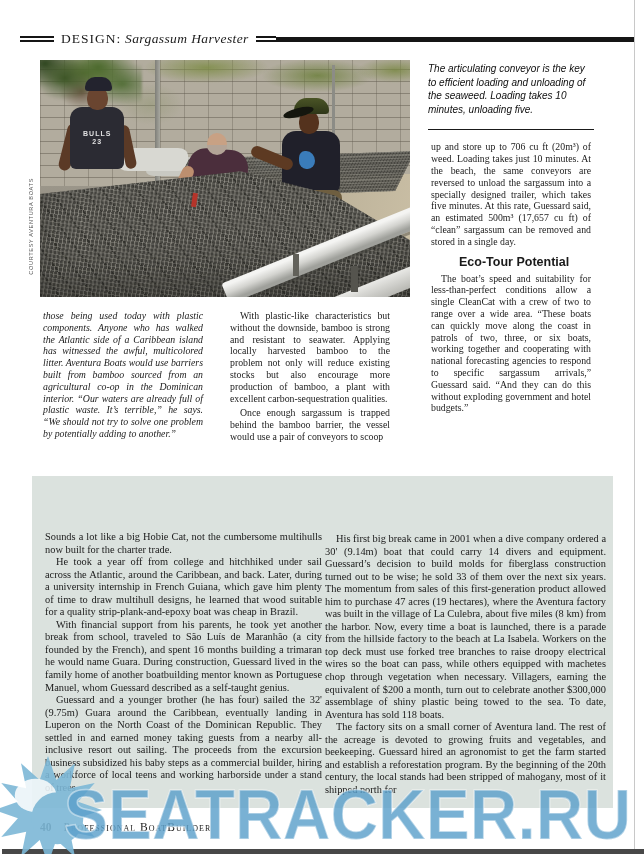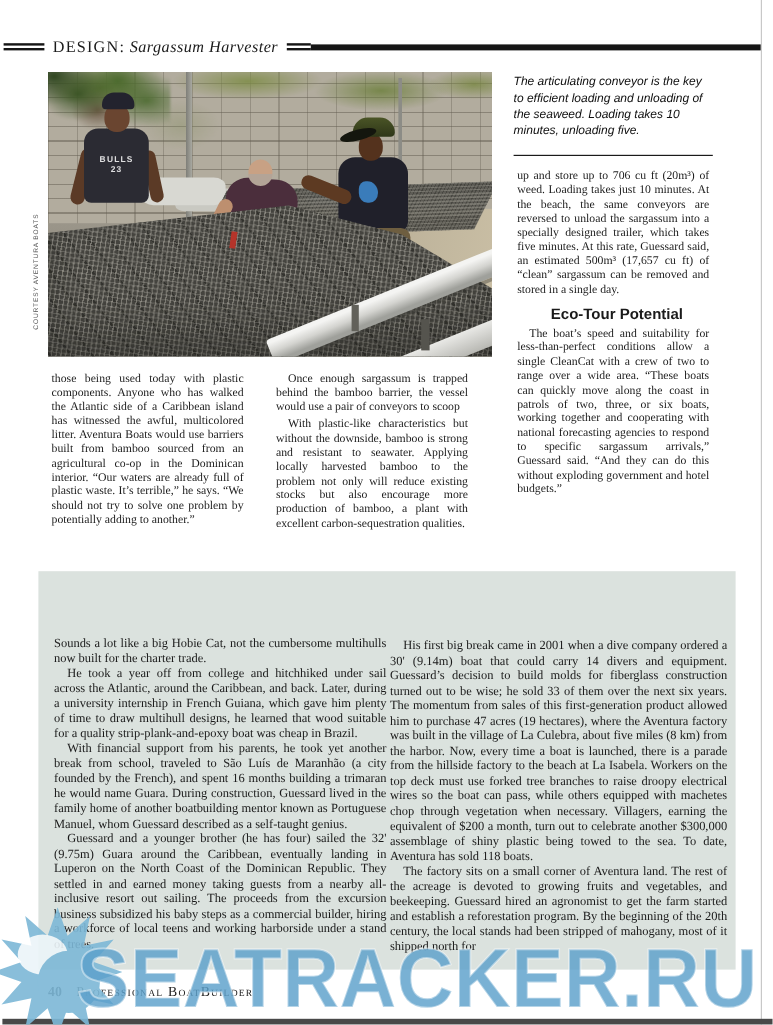--- a/index.html
+++ b/index.html
@@ -2,21 +2,21 @@
 <html><head>
 <meta charset="utf-8">
 <style>
   html,body{margin:0;padding:0;background:#ffffff;}
   .page{position:relative;width:644px;height:854px;background:#ffffff;overflow:hidden;
         font-family:"Liberation Serif", serif;color:#1a1a1a;}
   
   .page-edge-r{position:absolute;right:9px;top:0;width:1px;height:100%;background:#c8c8c8;}
   .bottom-bar{position:absolute;left:2px;right:0;bottom:0;height:5px;background:#484848;}
   
-  .header{position:absolute;left:3px;top:31px;right:10px;height:16px;display:flex;align-items:center;justify-content:flex-end;}
+  .header{position:absolute;left:20px;top:31px;right:10px;height:16px;display:flex;align-items:center;justify-content:flex-end;}
   .dbl{height:6px;border-top:2px solid #151515;border-bottom:2px solid #151515;box-sizing:border-box;}
   .dbl.left{width:34px;}
   .dbl.mid{width:20px;}
   .thick{flex:1;height:5px;background:#151515;}
   .header-text{margin:0 7px;font-size:13.5px;white-space:nowrap;letter-spacing:.4px;}
   .header-text .sec{font-variant:small-caps;letter-spacing:1px;}
   .header-text .art{font-style:italic;}
   
   .photo{position:absolute;left:40px;top:60px;width:370px;height:237px;overflow:hidden;background:#a9a396;}
   .ph-wall{position:absolute;left:0;top:0;right:0;height:55%;background-color:#b2ac9e;
@@ -88,21 +88,21 @@
   .m3-arm{position:absolute;left:-8px;top:54px;width:44px;height:12px;background:#5d3a22;transform:rotate(22deg);border-radius:6px;}
   .m3-shorts{position:absolute;left:30px;top:92px;width:54px;height:24px;background:#6e5e40;border-radius:8px;}
   .m3-leg{position:absolute;left:35px;top:114px;width:14px;height:28px;background:#54321d;}
   
   .credit{position:absolute;left:28px;top:178px;writing-mode:vertical-rl;transform:rotate(180deg);
           font:5.5px "Liberation Sans", sans-serif;letter-spacing:.7px;color:#555;}
   
   .col{position:absolute;width:166px;font-size:9.8px;line-height:11.8px;text-align:justify;}
   .col p{margin:3px;}
   .col p.ind{text-indent:10px;}
-  .col1{left:40px;top:307px;}
+  .col1{left:40px;top:307px;font-style:italic;}
   .col2{left:227px;top:307px;}
   .col3{left:428px;top:62px;width:166px;}
   .caption{font:italic 400 10px/13.6px "Liberation Sans", sans-serif;color:#0d0d0d;text-align:left;}
   .cap-rule{border:0;border-top:1.3px solid #1a1a1a;margin:13px 0 0 0;width:100%;}
   .col3 .body1{margin-top:11px;}
   .eco{font:700 12.5px/15px "Liberation Sans", sans-serif;margin:7px 0 3px 0;text-align:left;padding-left:31px;}
   
   .sidebar{position:absolute;left:32px;top:476px;width:581px;height:332px;background:#dbe2de;}
   .sb-col{position:absolute;top:9px;font-size:10.4px;line-height:12.55px;text-align:justify;}
   .sb-col p{margin:0;}
@@ -184,22 +184,22 @@
     <div class="ph-leg2"></div>
   </div>
 
   <div class="credit">COURTESY AVENTURA BOATS</div>
 
   <div class="col col1">
     <p>those being used today with plastic components. Anyone who has walked the Atlantic side of a Caribbean island has witnessed the awful, multicolored litter. Aventura Boats would use barriers built from bamboo sourced from an agricultural co-op in the Dominican interior. “Our waters are already full of plastic waste. It’s terrible,” he says. “We should not try to solve one problem by potentially adding to another.”</p>
   </div>
 
   <div class="col col2">
+    <p class="ind">With plastic-like characteristics but without the downside, bamboo is strong and resistant to seawater. Applying locally harvested bamboo to the problem not only will reduce existing stocks but also encourage more production of bamboo, a plant with excellent carbon-sequestration qualities.</p>
     <p class="ind">Once enough sargassum is trapped behind the bamboo barrier, the vessel would use a pair of conveyors to scoop</p>
-    <p class="ind">With plastic-like characteristics but without the downside, bamboo is strong and resistant to seawater. Applying locally harvested bamboo to the problem not only will reduce existing stocks but also encourage more production of bamboo, a plant with excellent carbon-sequestration qualities.</p>
   </div>
 
   <div class="col col3">
     <div class="caption">The articulating conveyor is the key to efficient loading and unloading of the seaweed. Loading takes 10 minutes, unloading five.</div>
     <hr class="cap-rule">
     <p class="body1">up and store up to 706 cu ft (20m³) of weed. Loading takes just 10 minutes. At the beach, the same conveyors are reversed to unload the sargassum into a specially designed trailer, which takes five minutes. At this rate, Guessard said, an estimated 500m³ (17,657 cu ft) of “clean” sargassum can be removed and stored in a single day.</p>
     <h3 class="eco">Eco-Tour Potential</h3>
     <p class="ind">The boat’s speed and suitability for less-than-perfect conditions allow a single CleanCat with a crew of two to range over a wide area. “These boats can quickly move along the coast in patrols of two, three, or six boats, working together and cooperating with national forecasting agencies to respond to specific sargassum arrivals,” Guessard said. “And they can do this without exploding government and hotel budgets.”</p>
   </div>
 

